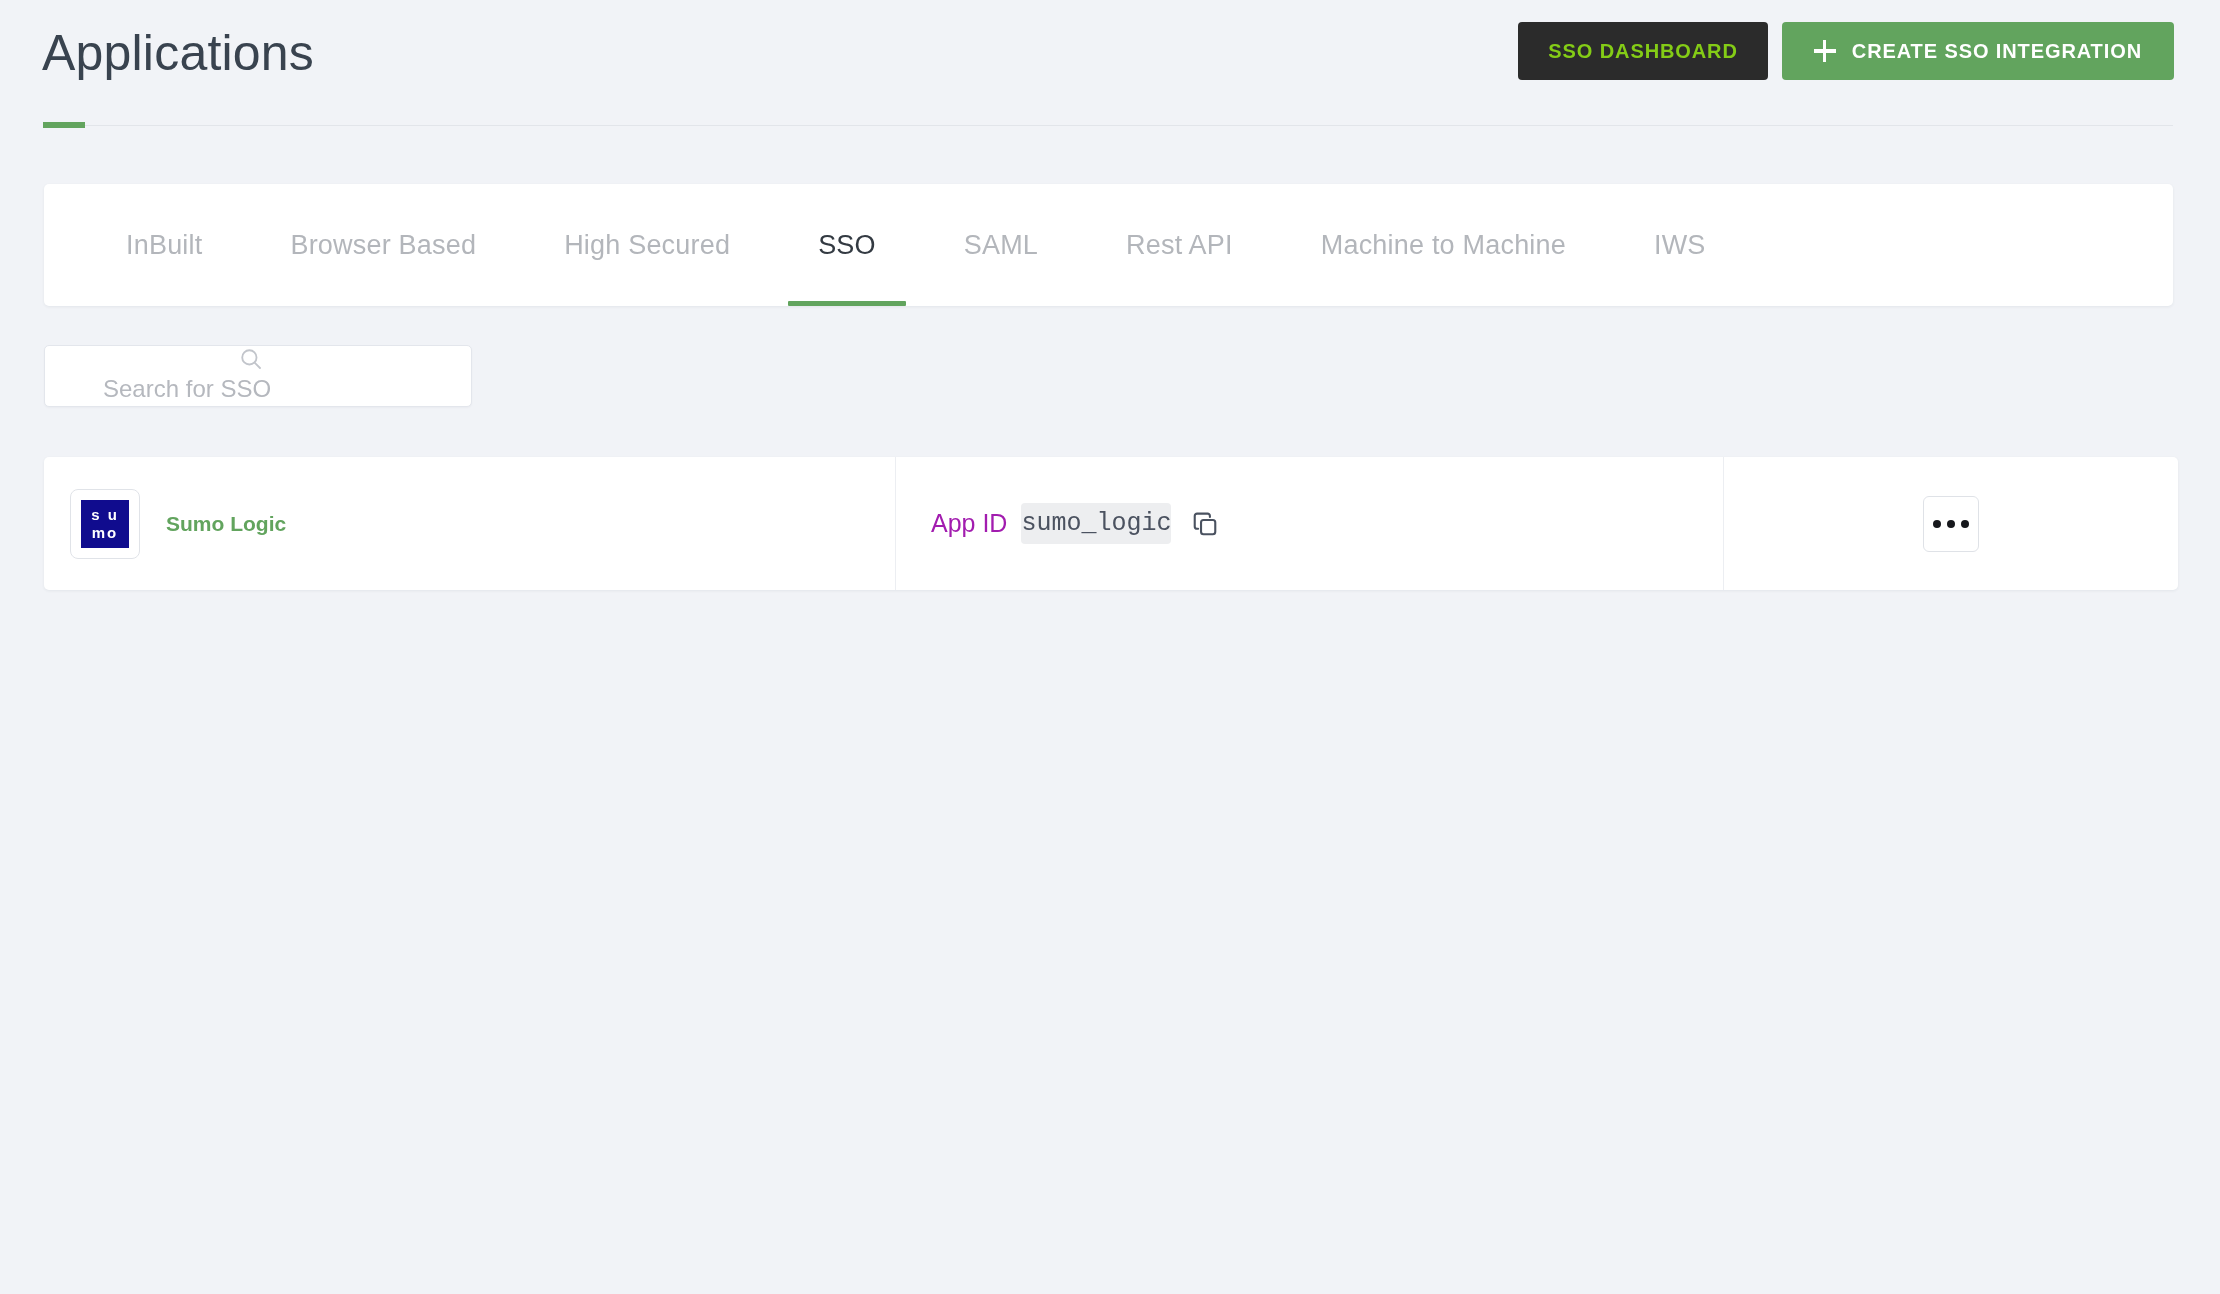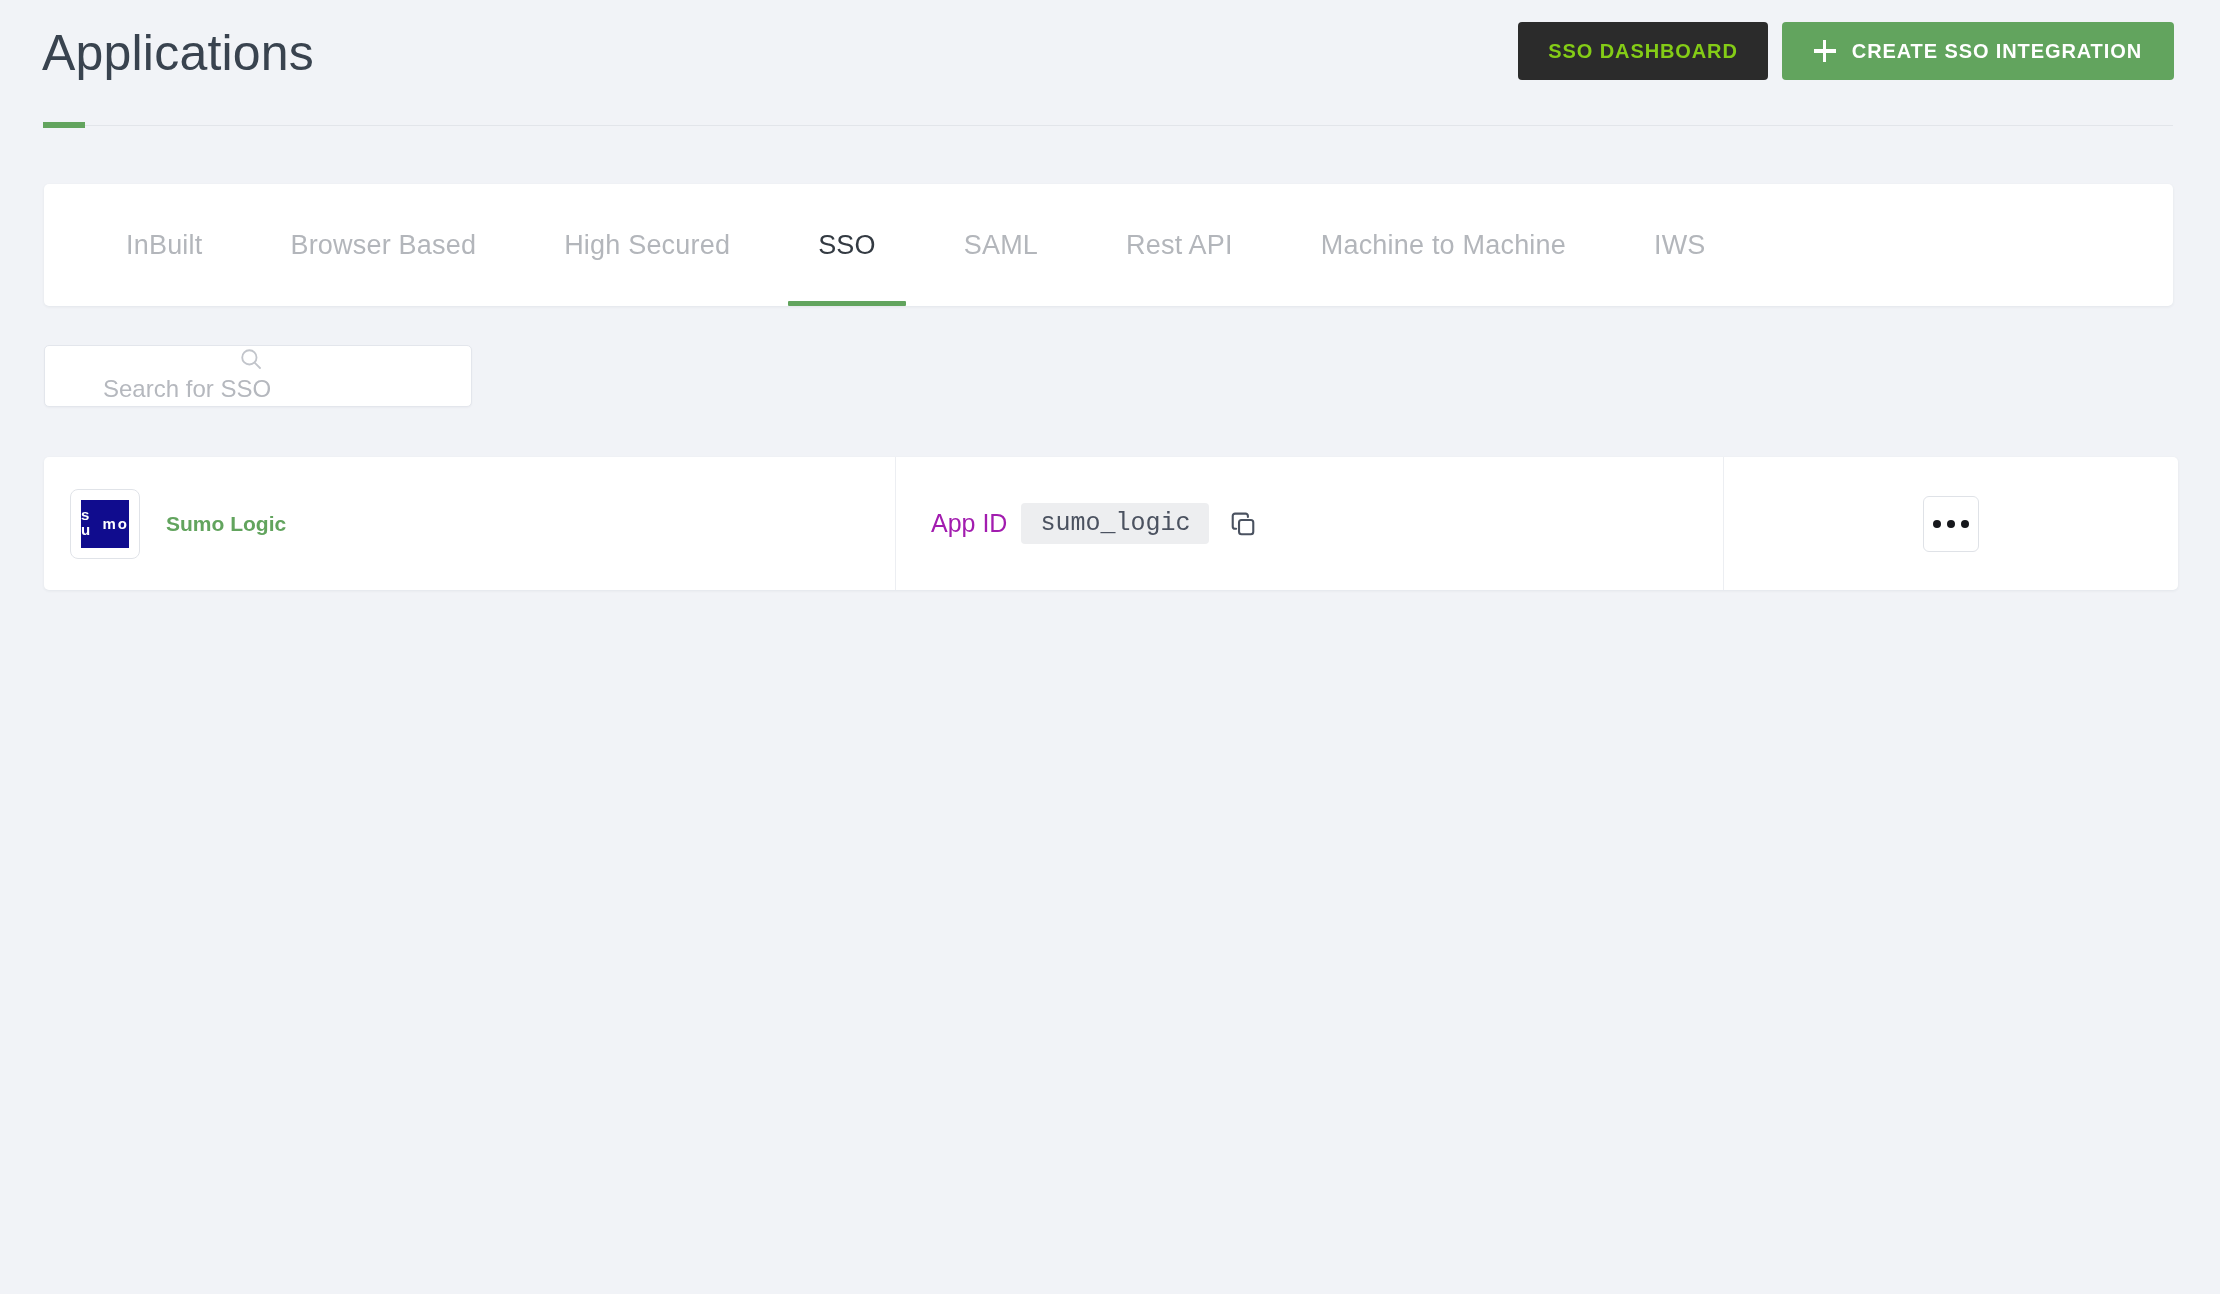--- a/index.html
+++ b/index.html
@@ -228,21 +228,21 @@
     align-items: center;
     justify-content: center;
     flex: 0 0 auto;
   }
 
   .sumo-mark {
     width: 48px;
     height: 48px;
     background: #100c8e;
     display: flex;
-    flex-direction: row;
+    flex-direction: column;
     align-items: center;
     justify-content: center;
     line-height: 1;
   }
   .sumo-mark span {
     color: #ffffff;
     font-family: "Liberation Sans", sans-serif;
     font-weight: 700;
     font-size: 15px;
     letter-spacing: 2px;
@@ -270,21 +270,21 @@
   .appid-label {
     font-size: 25px;
     color: #a21caf;
     margin-right: 14px;
     white-space: nowrap;
   }
 
   .appid-code {
     background: #edeef0;
     border-radius: 4px;
-    padding: 6px 19px;
+    padding: 6px 0;
     font-family: "Liberation Mono", monospace;
     font-size: 25px;
     color: #4b5260;
     white-space: nowrap;
   }
 
   .copy-icon {
     margin-left: 20px;
     width: 28px;
     height: 28px;

